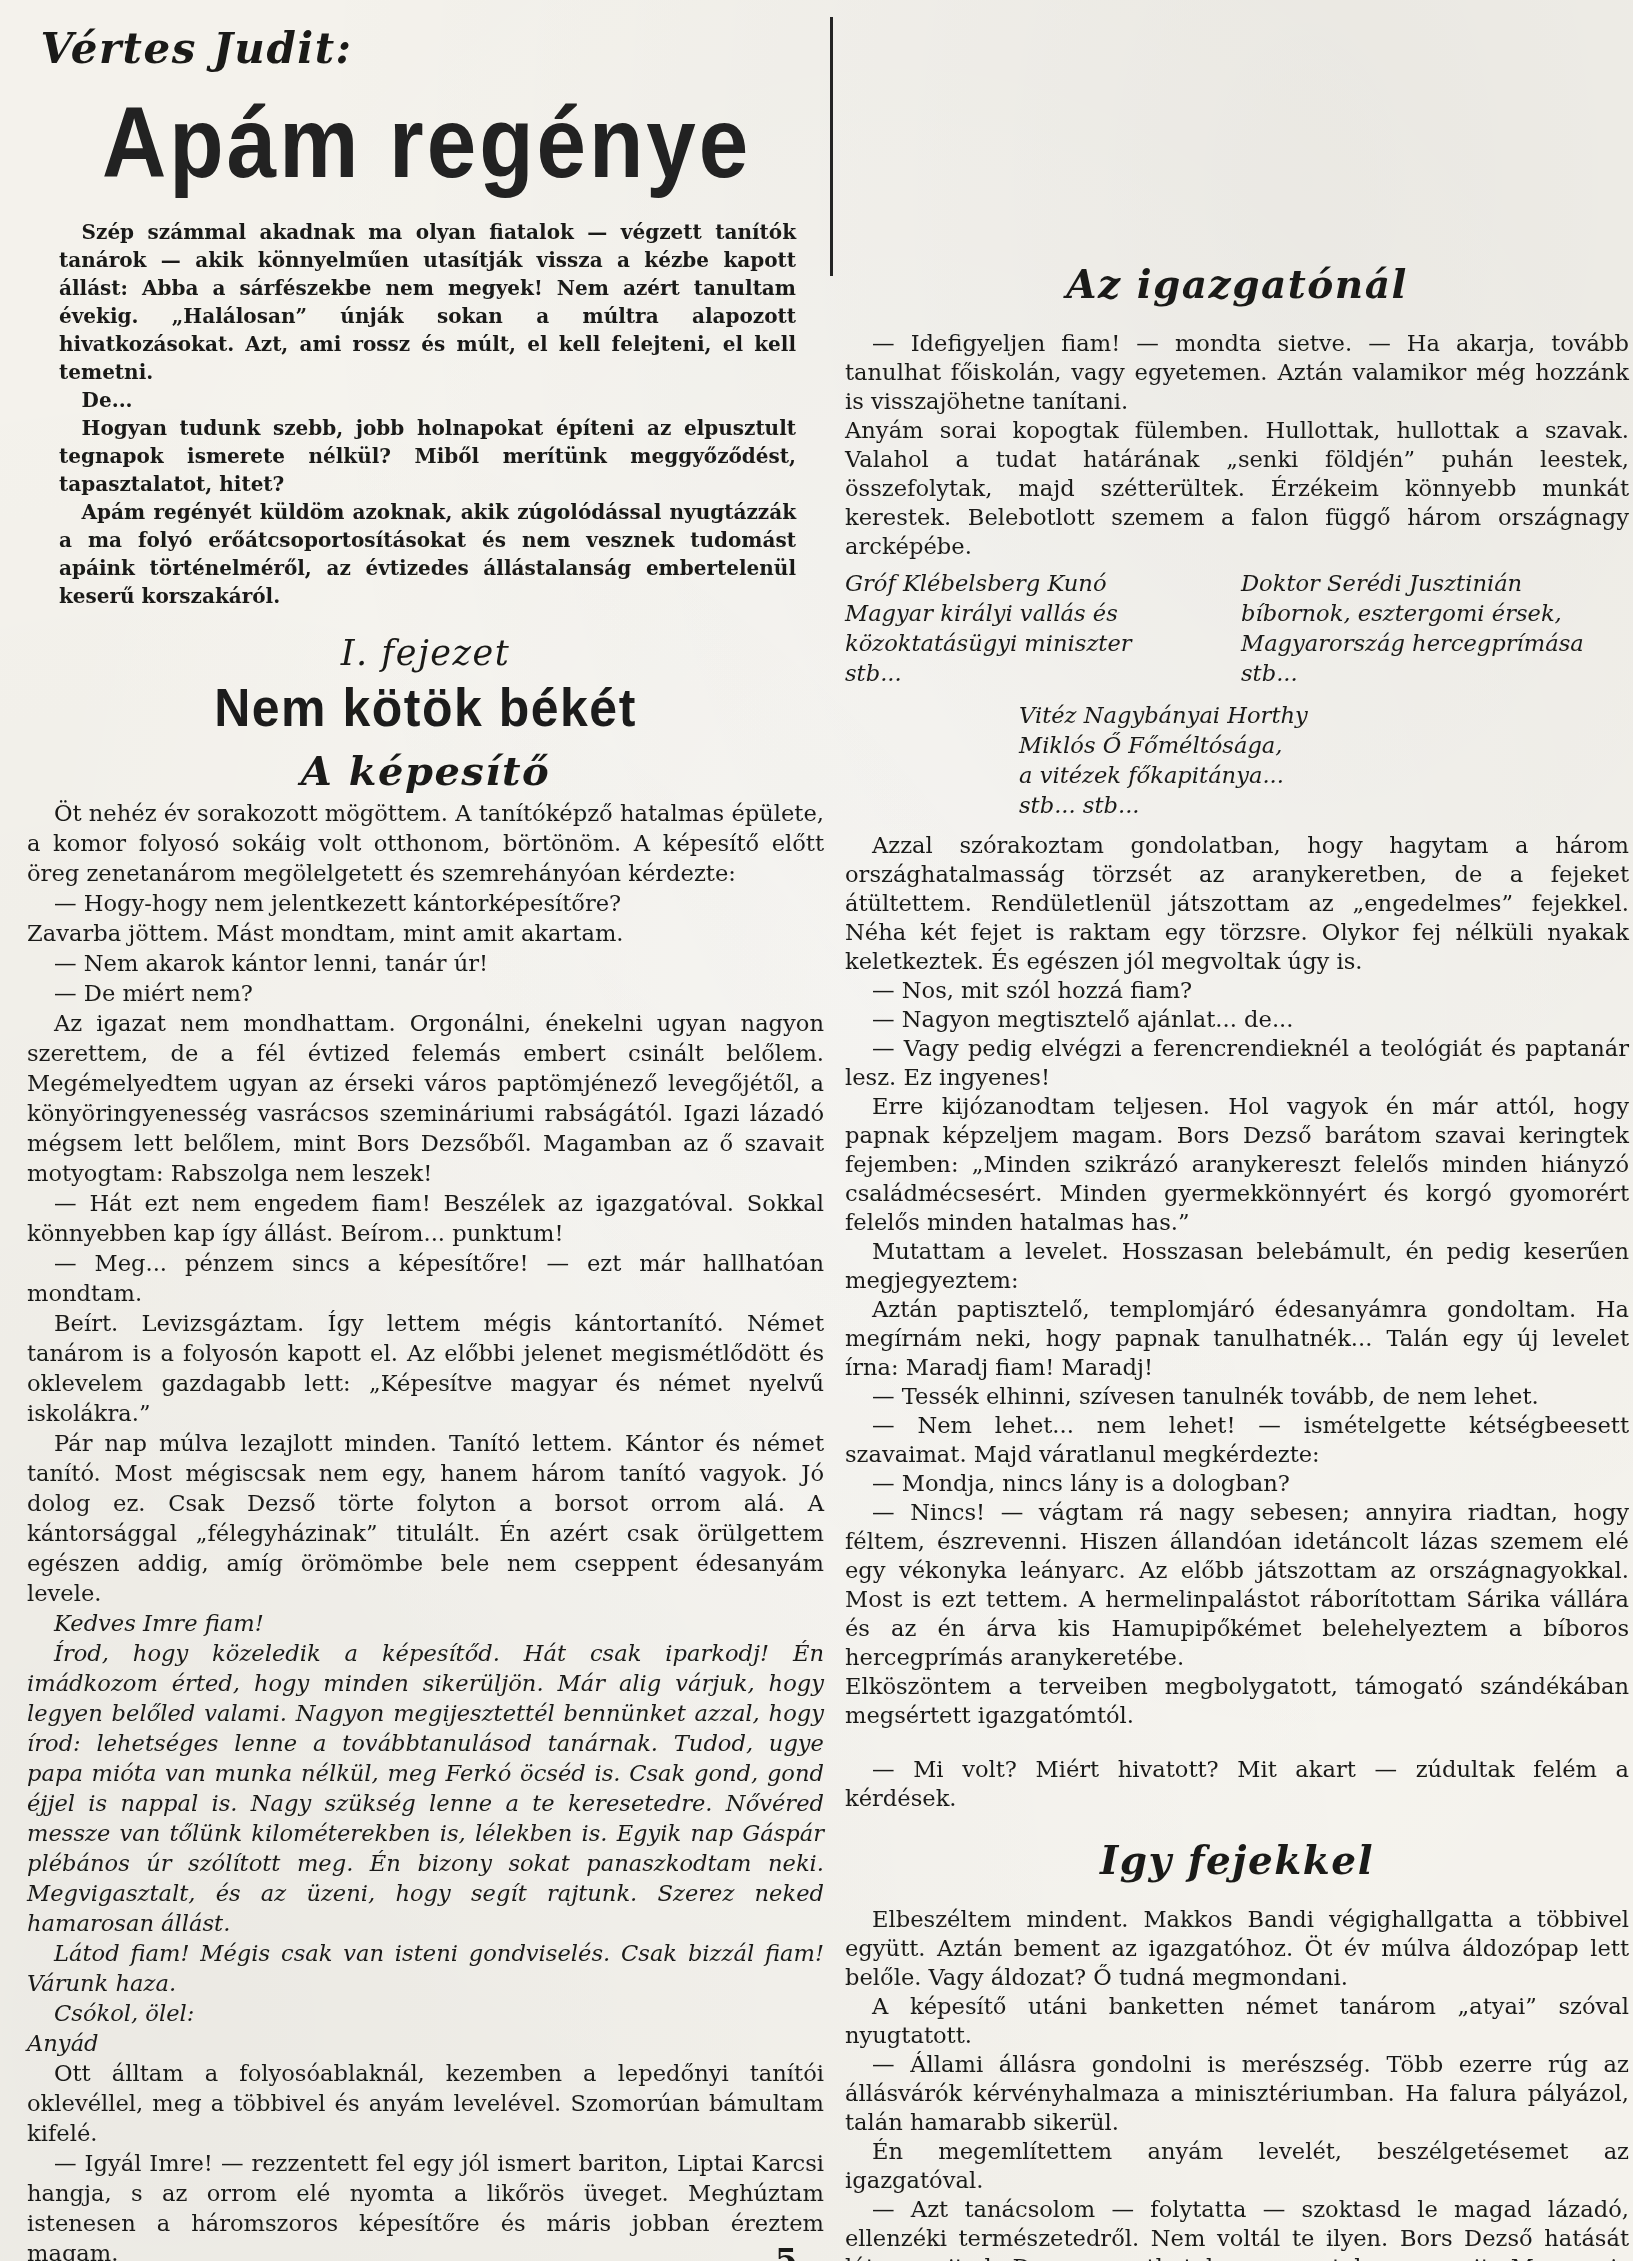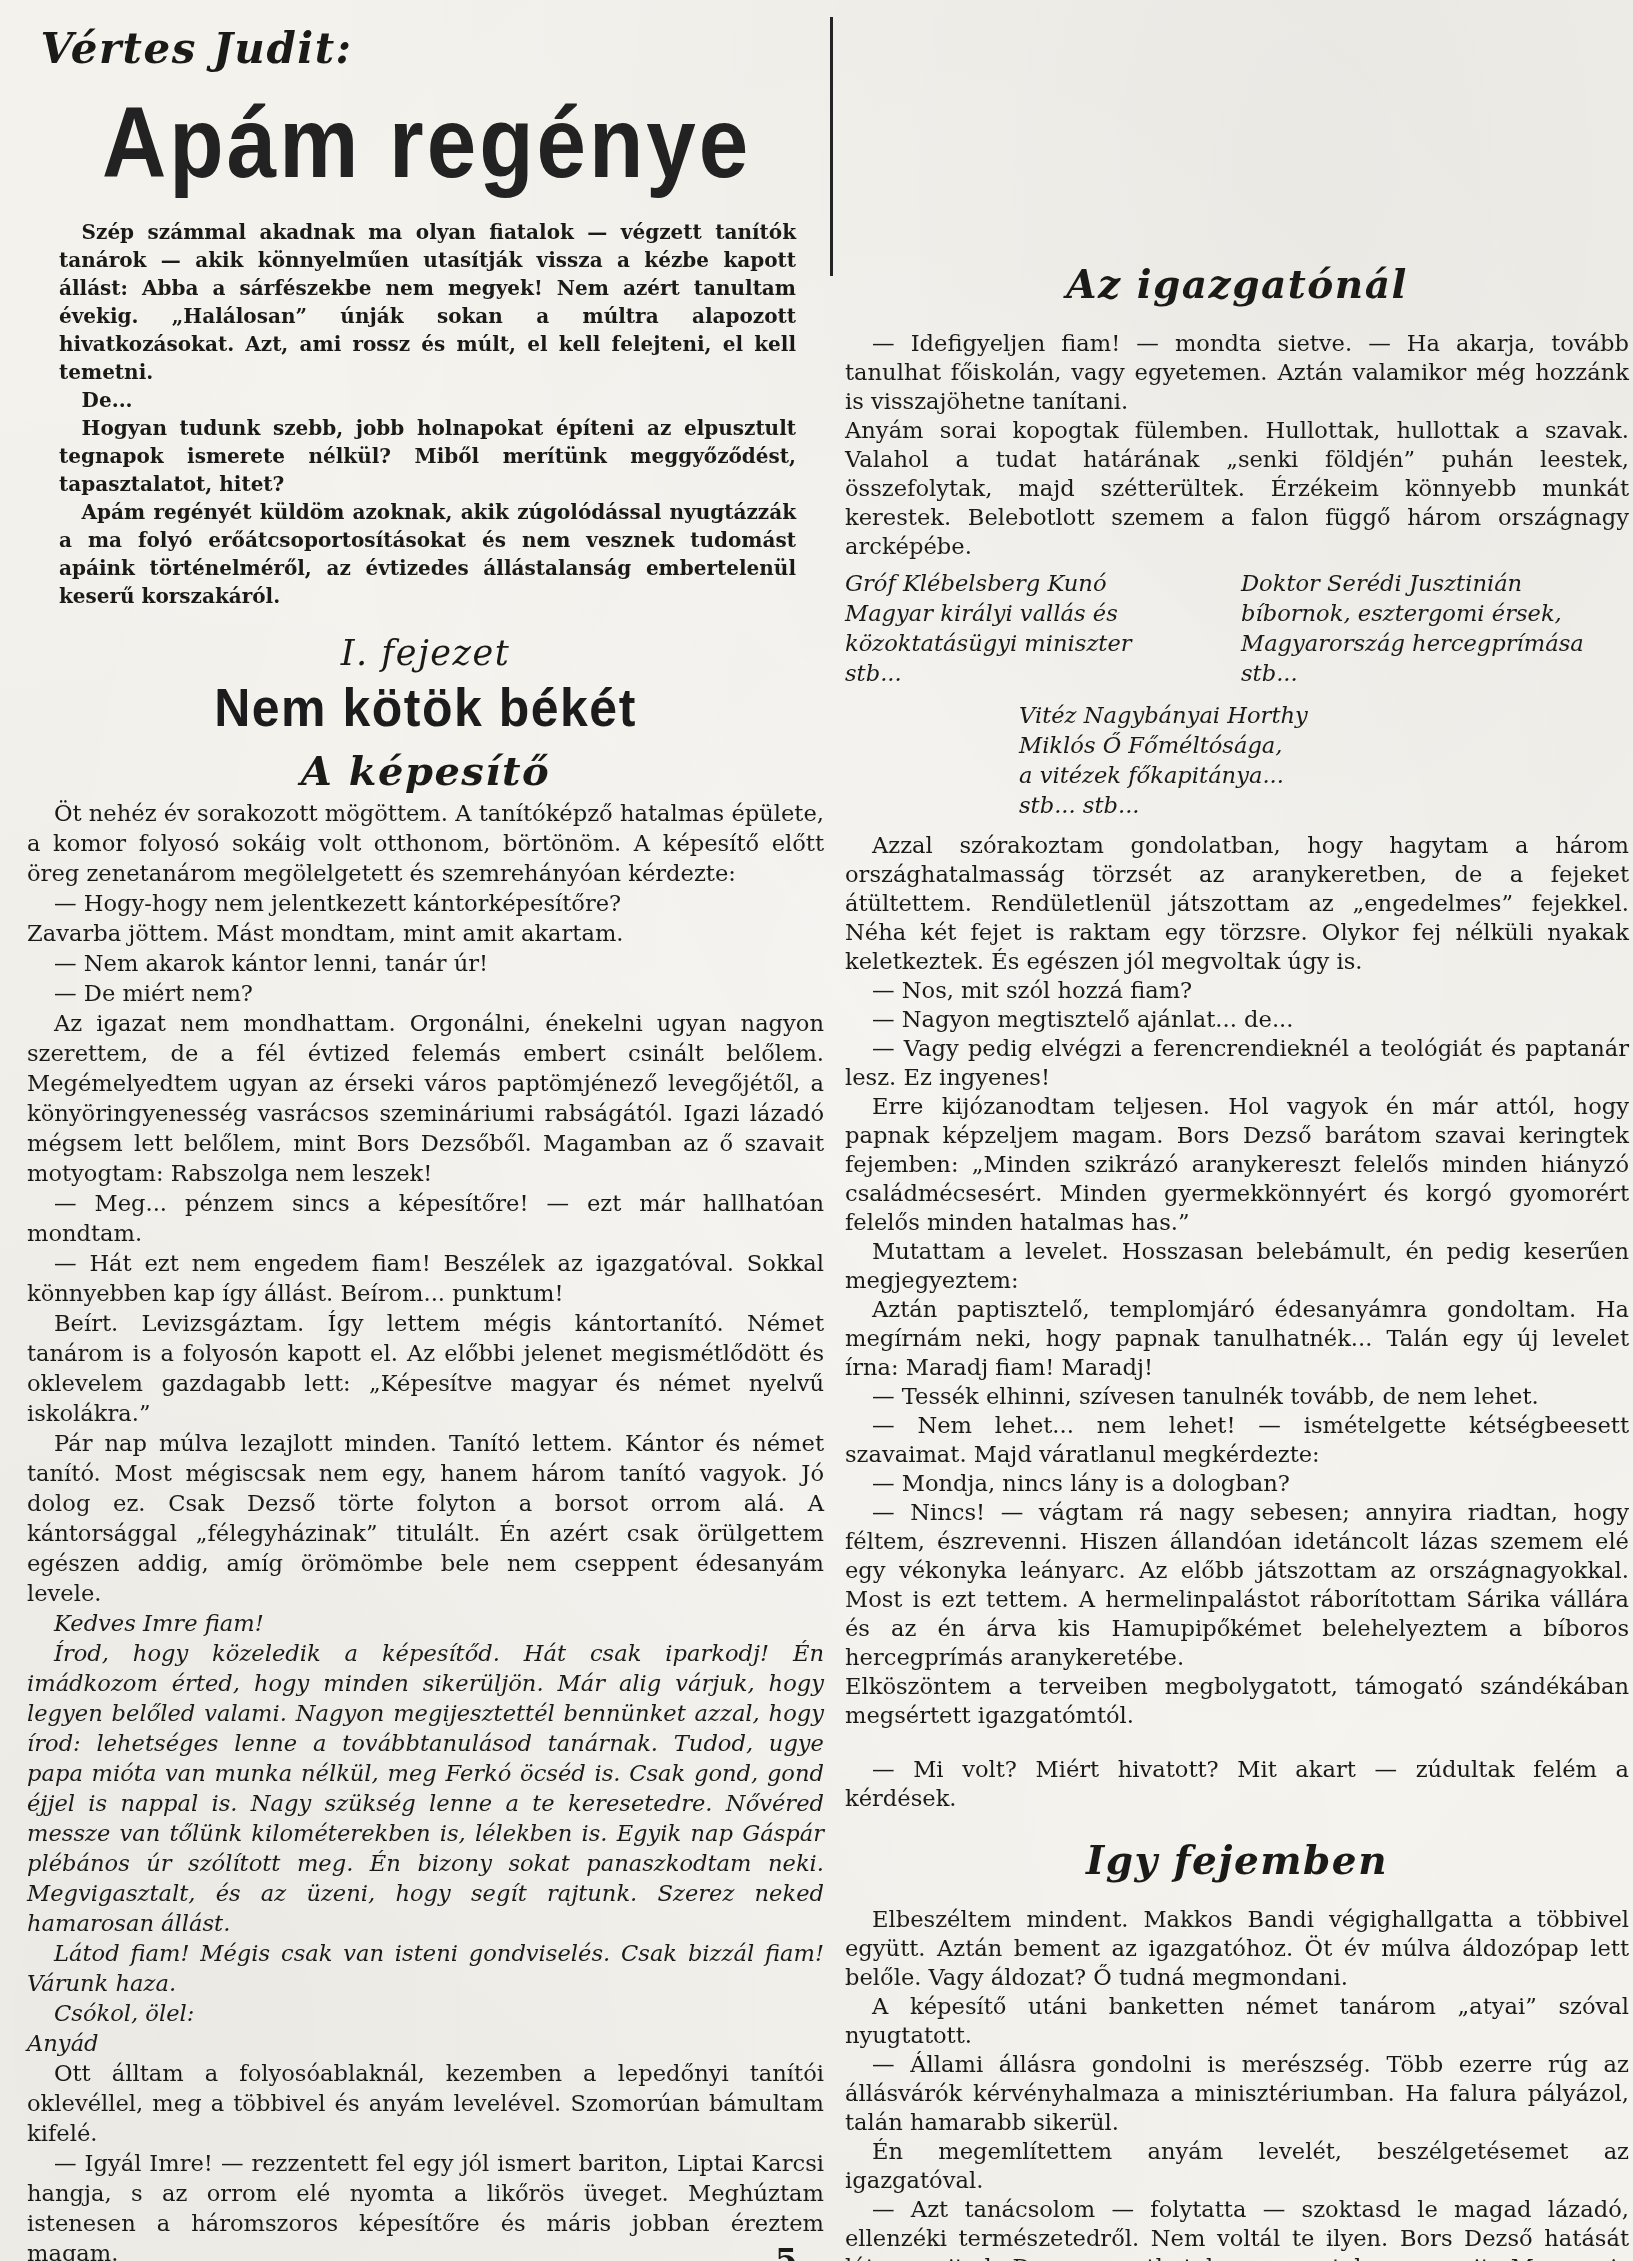--- a/index.html
+++ b/index.html
@@ -100,22 +100,22 @@
   <div class="chapter-label">I. fejezet</div>
   <div class="chapter-title">Nem kötök békét</div>
   <div class="section-title">A képesítő</div>
   <div class="body-text">
       <p class="para ">Öt nehéz év sorakozott mögöttem. A tanítóképző hatalmas épülete, a komor folyosó sokáig volt otthonom, börtönöm. A képesítő előtt öreg zenetanárom megölelgetett és szemrehányóan kérdezte:</p>
       <p class="para ">— Hogy-hogy nem jelentkezett kántorképesítőre?</p>
       <p class="para ni">Zavarba jöttem. Mást mondtam, mint amit akartam.</p>
       <p class="para ">— Nem akarok kántor lenni, tanár úr!</p>
       <p class="para ">— De miért nem?</p>
       <p class="para ">Az igazat nem mondhattam. Orgonálni, énekelni ugyan nagyon szerettem, de a fél évtized felemás embert csinált belőlem. Megémelyedtem ugyan az érseki város paptömjénező levegőjétől, a könyöringyenesség vasrácsos szemináriumi rabságától. Igazi lázadó mégsem lett belőlem, mint Bors Dezsőből. Magamban az ő szavait motyogtam: Rabszolga nem leszek!</p>
+      <p class="para ">— Hát ezt nem engedem fiam! Beszélek az igazgatóval. Sokkal könnyebben kap így állást. Beírom... punktum!</p>
       <p class="para ">— Meg... pénzem sincs a képesítőre! — ezt már hallhatóan mondtam.</p>
-      <p class="para ">— Hát ezt nem engedem fiam! Beszélek az igazgatóval. Sokkal könnyebben kap így állást. Beírom... punktum!</p>
       <p class="para ">Beírt. Levizsgáztam. Így lettem mégis kántortanító. Német tanárom is a folyosón kapott el. Az előbbi jelenet megismétlődött és oklevelem gazdagabb lett: „Képesítve magyar és német nyelvű iskolákra.”</p>
       <p class="para ">Pár nap múlva lezajlott minden. Tanító lettem. Kántor és német tanító. Most mégiscsak nem egy, hanem három tanító vagyok. Jó dolog ez. Csak Dezső törte folyton a borsot orrom alá. A kántorsággal „félegyházinak” titulált. Én azért csak örülgettem egészen addig, amíg örömömbe bele nem cseppent édesanyám levele.</p>
       <p class="para it">Kedves Imre fiam!</p>
       <p class="para it">Írod, hogy közeledik a képesítőd. Hát csak iparkodj! Én imádkozom érted, hogy minden sikerüljön. Már alig várjuk, hogy legyen belőled valami. Nagyon megijesztettél bennünket azzal, hogy írod: lehetséges lenne a továbbtanulásod tanárnak. Tudod, ugye papa mióta van munka nélkül, meg Ferkó öcséd is. Csak gond, gond éjjel is nappal is. Nagy szükség lenne a te keresetedre. Nővéred messze van tőlünk kilométerekben is, lélekben is. Egyik nap Gáspár plébános úr szólított meg. Én bizony sokat panaszkodtam neki. Megvigasztalt, és az üzeni, hogy segít rajtunk. Szerez neked hamarosan állást.</p>
       <p class="para it">Látod fiam! Mégis csak van isteni gondviselés. Csak bizzál fiam! Várunk haza.</p>
       <p class="para it">Csókol, ölel:</p>
       <p class="para right">Anyád</p>
       <p class="para ">Ott álltam a folyosóablaknál, kezemben a lepedőnyi tanítói oklevéllel, meg a többivel és anyám levelével. Szomorúan bámultam kifelé.</p>
       <p class="para ">— Igyál Imre! — rezzentett fel egy jól ismert bariton, Liptai Karcsi hangja, s az orrom elé nyomta a likőrös üveget. Meghúztam istenesen a háromszoros képesítőre és máris jobban éreztem magam.</p>
     </div>
@@ -152,21 +152,21 @@
       <p class="para ">— Vagy pedig elvégzi a ferencrendieknél a teológiát és paptanár lesz. Ez ingyenes!</p>
       <p class="para ">Erre kijózanodtam teljesen. Hol vagyok én már attól, hogy papnak képzeljem magam. Bors Dezső barátom szavai keringtek fejemben: „Minden szikrázó aranykereszt felelős minden hiányzó családmécsesért. Minden gyermekkönnyért és korgó gyomorért felelős minden hatalmas has.”</p>
       <p class="para ">Mutattam a levelet. Hosszasan belebámult, én pedig keserűen megjegyeztem:</p>
       <p class="para ">Aztán paptisztelő, templomjáró édesanyámra gondoltam. Ha megírnám neki, hogy papnak tanulhatnék... Talán egy új levelet írna: Maradj fiam! Maradj!</p>
       <p class="para ">— Tessék elhinni, szívesen tanulnék tovább, de nem lehet.</p>
       <p class="para ">— Nem lehet... nem lehet! — ismételgette kétségbeesett szavaimat. Majd váratlanul megkérdezte:</p>
       <p class="para ">— Mondja, nincs lány is a dologban?</p>
       <p class="para ">— Nincs! — vágtam rá nagy sebesen; annyira riadtan, hogy féltem, észrevenni. Hiszen állandóan idetáncolt lázas szemem elé egy vékonyka leányarc. Az előbb játszottam az országnagyokkal. Most is ezt tettem. A hermelinpalástot ráborítottam Sárika vállára és az én árva kis Hamupipőkémet belehelyeztem a bíboros hercegprímás aranykeretébe.</p>
       <p class="para ni">Elköszöntem a terveiben megbolygatott, támogató szándékában megsértett igazgatómtól.</p>
       <p class="para gap">— Mi volt? Miért hivatott? Mit akart — zúdultak felém a kérdések.</p>
-      <div class="subhead subhead2">Igy fejemben</div>
+      <div class="subhead subhead2">Igy fejekkel</div>
       <p class="para ">Elbeszéltem mindent. Makkos Bandi végighallgatta a többivel együtt. Aztán bement az igazgatóhoz. Öt év múlva áldozópap lett belőle. Vagy áldozat? Ő tudná megmondani.</p>
       <p class="para ">A képesítő utáni banketten német tanárom „atyai” szóval nyugtatott.</p>
       <p class="para ">— Állami állásra gondolni is merészség. Több ezerre rúg az állásvárók kérvényhalmaza a minisztériumban. Ha falura pályázol, talán hamarabb sikerül.</p>
       <p class="para ">Én megemlítettem anyám levelét, beszélgetésemet az igazgatóval.</p>
       <p class="para ">— Azt tanácsolom — folytatta — szoktasd le magad lázadó, ellenzéki természetedről. Nem voltál te ilyen. Bors Dezső hatását látom rajtad. De nem vethetek a szemetekre semmit. Magam is ilyen voltam. Ha állást akarsz, legyél simulékonyabb. Menj csak falura és ne feledd, hogy az út a papon keresztül vezet.</p>
     </div>
 </div>
 
 <div class="pageno">5</div>
 

